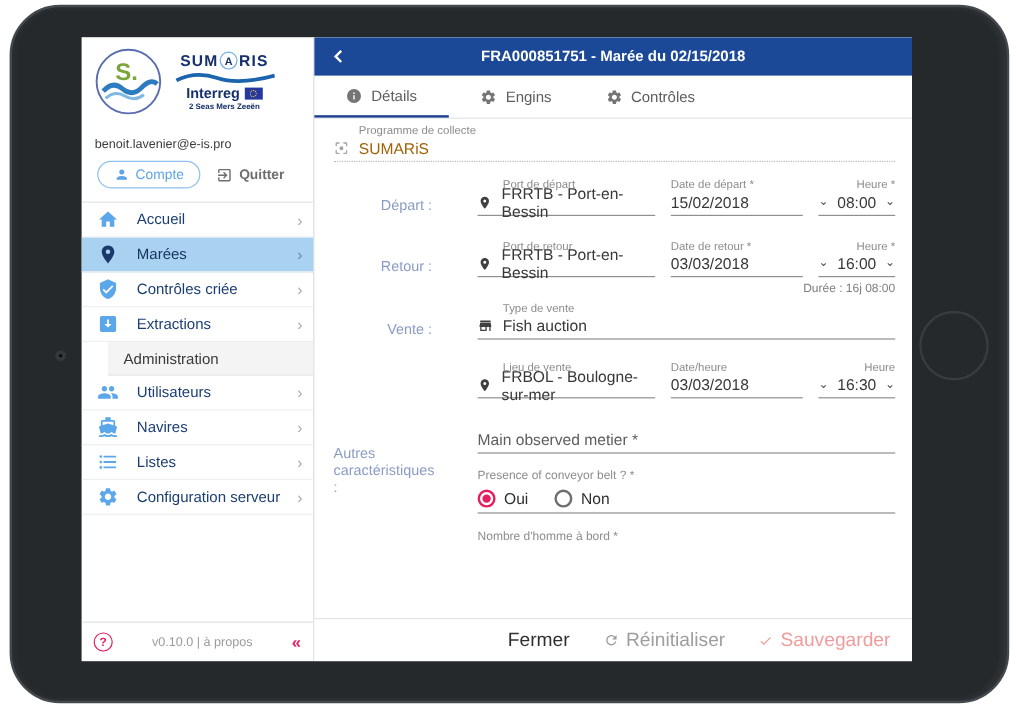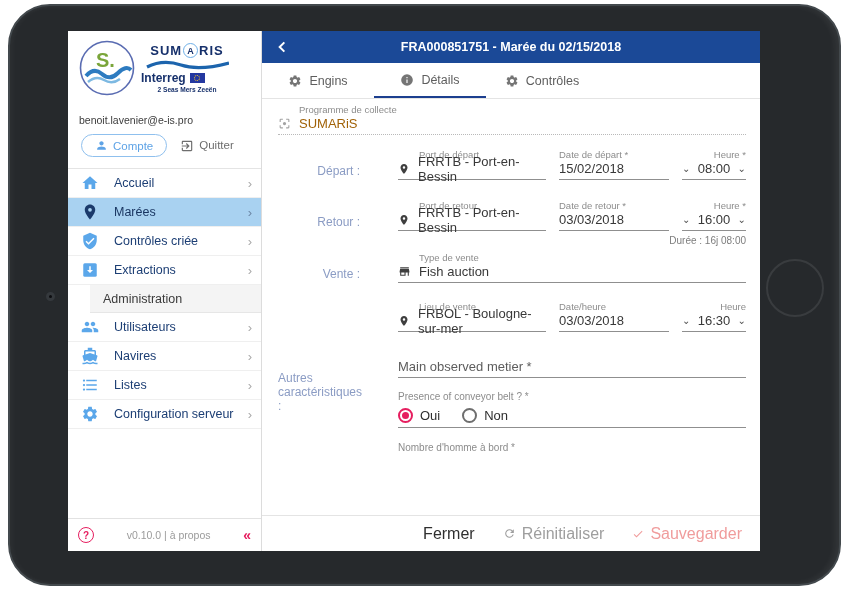--- a/index.html
+++ b/index.html
@@ -25,31 +25,31 @@
   .profile { padding:9px 11px 4px 11px; }
   .logo-row { display:flex; align-items:flex-start; gap:6px; }
   .avatar { width:56px; height:56px; flex:none; }
   .brand { width:92px; padding-top:3px; }
   .brand-line { display:flex; align-items:center; justify-content:center; gap:1px;
                 color:#16306b; font-weight:bold; font-size:13px; letter-spacing:1px; }
   .a-circle { width:15px; height:15px; border:1.5px solid #6fb0e8; border-radius:50%;
               display:inline-flex; align-items:center; justify-content:center;
               font-size:9px; letter-spacing:0; color:#16306b; }
   .brand-wave { display:block; margin:1px auto 0; }
-  .interreg-row { display:flex; align-items:center; justify-content:flex-start; gap:4px; margin-top:1px; }
+  .interreg-row { display:flex; align-items:center; justify-content:center; gap:4px; margin-top:1px; }
   .interreg { color:#16306b; font-weight:bold; font-size:12px; }
   .eu-flag { width:15px; height:10px; background:#2438a0; display:flex; align-items:center; justify-content:center; }
   .eu-flag i { display:block; width:6px; height:6px; border:1px dotted #f7c52d; border-radius:50%; }
   .tagline { text-align:center; color:#16306b; font-weight:bold; font-size:6.6px; margin-top:1px; }
   .u-name { color:#16306b; font-weight:bold; font-size:12.5px; margin-top:5px; }
   .u-mail { color:#3c3c3c; font-size:10.5px; margin-top:18px; }
   .acct-row { display:flex; align-items:center; gap:11px; margin:8px 0 7px 2px; }
   .btn-compte { display:flex; align-items:center; gap:5px; border:1px solid #8fc0ee; color:#5ea3e6;
                 border-radius:15px; padding:4px 13px; font-size:11.5px; background:#fff; }
-  .btn-quitter { display:flex; align-items:flex-start; gap:5px; color:#6e6e6e; font-size:11.5px; padding:4px 2px; }
+  .btn-quitter { display:flex; align-items:center; gap:5px; color:#6e6e6e; font-size:11.5px; padding:4px 2px;font-weight:bold; }
 
   .menu { border-top:1px solid #e4e4e4; }
   .mi { height:29px; display:flex; align-items:center; padding:0 9px 0 13px;
         border-bottom:1px solid #efefef; cursor:pointer; }
   .mi-ic { width:18px; height:18px; color:#5ba7ea; margin-right:15px; flex:none; }
   .mi-label { flex:1; font-size:12.5px; color:#1c3e74; }
   .mi-chev { color:#a9a9a9; font-size:13px; }
   .mi.sel { background:#a9d2f1; }
   .mi.sel .mi-ic { color:#1b3a6b; }
   .mi.sel .mi-label { color:#17335f; }
@@ -325,35 +325,35 @@
     <div class="m-header">
       <span class="back-btn">
         <svg width="14" height="14" viewBox="0 0 24 24">
             <path d="M16 4 8 12l8 8" stroke="#fff" stroke-width="3.4" fill="none"></path>
           </svg>
       </span>
       <div class="m-title">FRA000851751 - Marée du 02/15/2018</div>
     </div>
 
     <div class="tabs">
+      <div class="tab active">
+        <span class="tic">
+            <svg class="ic" viewBox="0 0 24 24">
+              <use href="#i-info"></use>
+            </svg>
+          </span>
+        <span>Détails</span>
+      </div>
       <div class="tab">
         <span class="tic">
             <svg class="ic" viewBox="0 0 24 24">
               <use href="#i-gear"></use>
             </svg>
           </span>
         <span>Engins</span>
-      </div>
-      <div class="tab active">
-        <span class="tic">
-            <svg class="ic" viewBox="0 0 24 24">
-              <use href="#i-info"></use>
-            </svg>
-          </span>
-        <span>Détails</span>
       </div>
       <div class="tab">
         <span class="tic">
             <svg class="ic" viewBox="0 0 24 24">
               <use href="#i-gear"></use>
             </svg>
           </span>
         <span>Contrôles</span>
       </div>
     </div>

